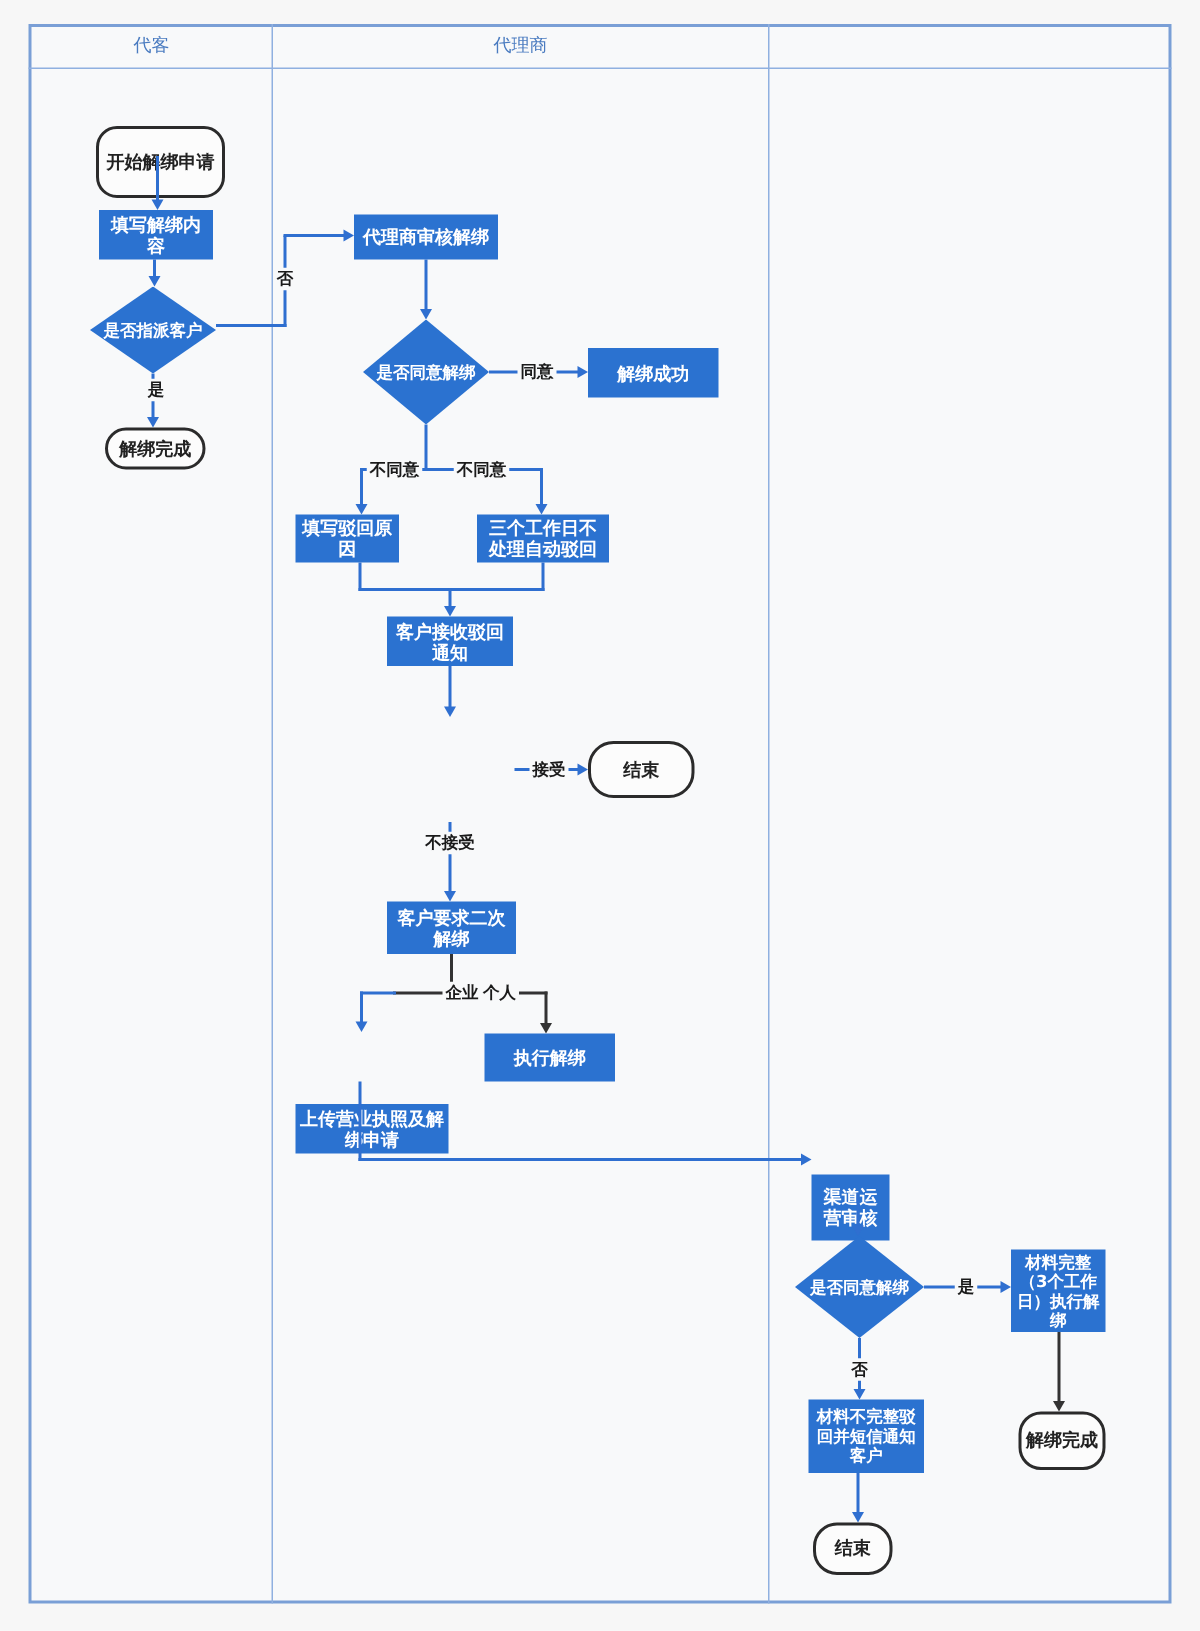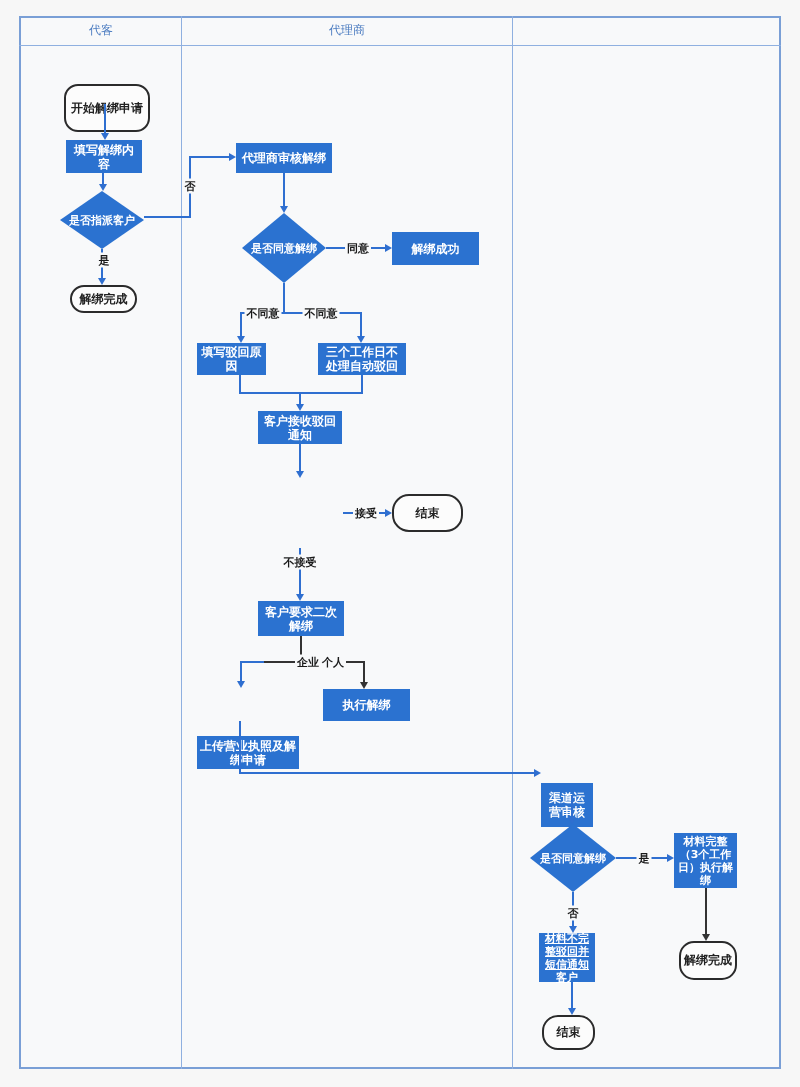--- a/index.html
+++ b/index.html
@@ -163,21 +163,21 @@
       <span>材料完整（3个工作日）执行解绑</span>
     </div>
   <div class="vl k" style="left:705px;top:888px;height:47px;"></div>
   <div class="arrd k" style="left:702px;top:934px;"></div>
   <div class="terminal" style="left:679px;top:941px;width:58px;height:39px;border-radius:15px;">
       <span>解绑完成</span>
     </div>
   <div class="vl" style="left:572px;top:892px;height:35px;"></div>
   <div class="arrd" style="left:569px;top:926px;"></div>
   <div class="elabel" style="left:573px;top:913px;">否</div>
-  <div class="node small" style="left:539px;top:933px;width:56px;height:49px;text-decoration:underline;">
+  <div class="node small" style="left:539px;top:933px;width:77px;height:49px;">
       <span>材料不完整驳回并短信通知客户</span>
     </div>
   <div class="vl" style="left:571px;top:982px;height:27px;"></div>
   <div class="arrd" style="left:568px;top:1008px;"></div>
   <div class="terminal" style="left:542px;top:1015px;width:53px;height:35px;border-radius:16px;">
       <span>结束</span>
     </div>
 </div>
 
 </body></html>

